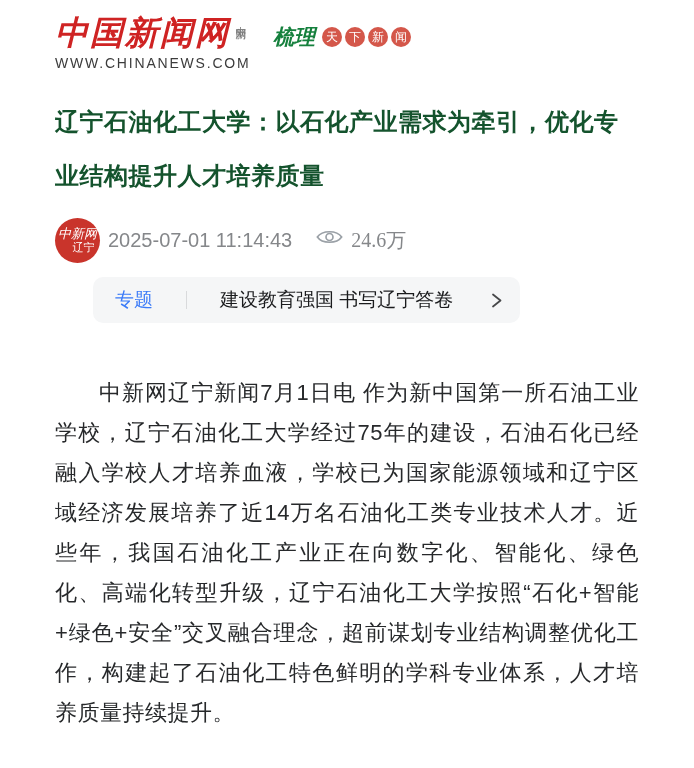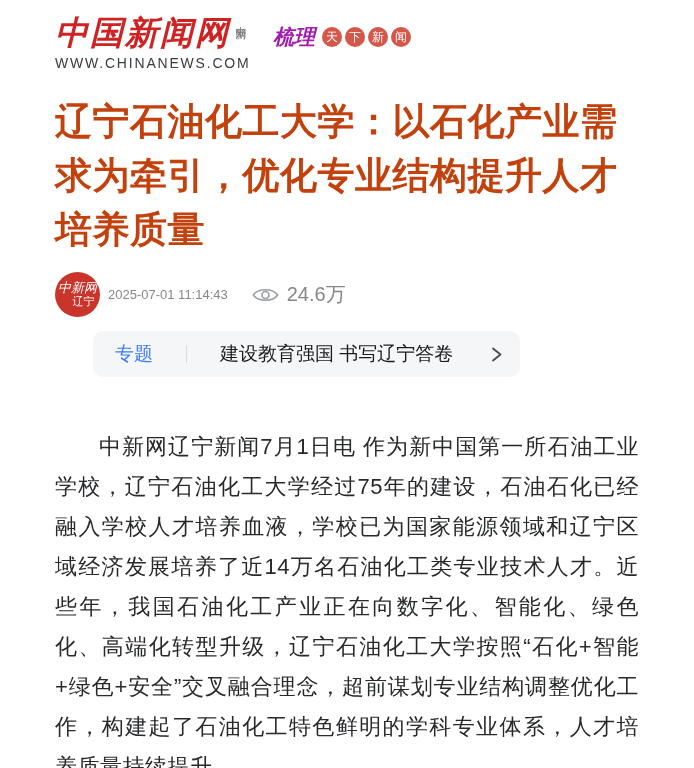--- a/index.html
+++ b/index.html
@@ -36,21 +36,21 @@
     margin-left: 5px;
     margin-top: 3px;
     letter-spacing: 2px;
   }
   .tagline { display: flex; align-items: center; margin-left: 26px; margin-top: 9px; }
   .tagline-prefix {
     font-family: "DejaVu Serif", serif;
     font-weight: bold;
     font-style: italic;
     font-size: 21px;
-    color: #a21caf;
+    color: #15803d;
     margin-right: 4px;
     white-space: nowrap;
   }
   .stamp {
     width: 20px; height: 20px;
     border-radius: 50%;
     background: #d4574a;
     color: #ffffff;
     font-size: 12px;
     font-family: "DejaVu Serif", serif;
@@ -61,43 +61,43 @@
     font-size: 14px;
     font-weight: normal;
     color: #3c3c3c;
     letter-spacing: 1.8px;
     margin-top: 3px;
   }
 
   
   .article-title {
     margin: 24px 0 0 0;
-    font-size: 37px;
+    font-size: 24px;
     font-weight: 700;
     line-height: 54px;
-    color: #c2410c;
+    color: #14532d;
     letter-spacing: 0.5px;
   }
 
   
   .byline { display: flex; align-items: center; margin-top: 15px; }
   .avatar {
     width: 45px; height: 45px;
     border-radius: 50%;
     background: #c9342b;
     color: #ffffff;
     display: flex; flex-direction: column; align-items: center; justify-content: center;
     cursor: pointer;
     flex: 0 0 auto;
   }
   .avatar .l1 { font-family: "DejaVu Serif", serif; font-style: italic; font-size: 13px; line-height: 14px; }
   .avatar .l2 { font-size: 11px; line-height: 13px; margin-left: 12px; }
   .byline-source { font-size: 20px; color: #85878a; margin-left: 15px; cursor: pointer; }
-  .byline-time   { font-size: 13px; color: #85878a; margin-left: 8px; }
-  .views-wrap { display: flex; align-items: center; margin-left: 24px; }
+  .byline-time   { font-size: 20px; color: #85878a; margin-left: 8px; }
+  .views-wrap { display: flex; align-items: flex-start; margin-left: 24px; font-family: Liberation Serif, serif; }
   .views-count { font-size: 20px; color: #85878a; margin-left: 8px; }
 
   
   .topic-bar {
     display: inline-flex;
     align-items: center;
     background: #f5f6f7;
     border-radius: 10px;
     height: 46px;
     padding: 0 16px 0 22px;

